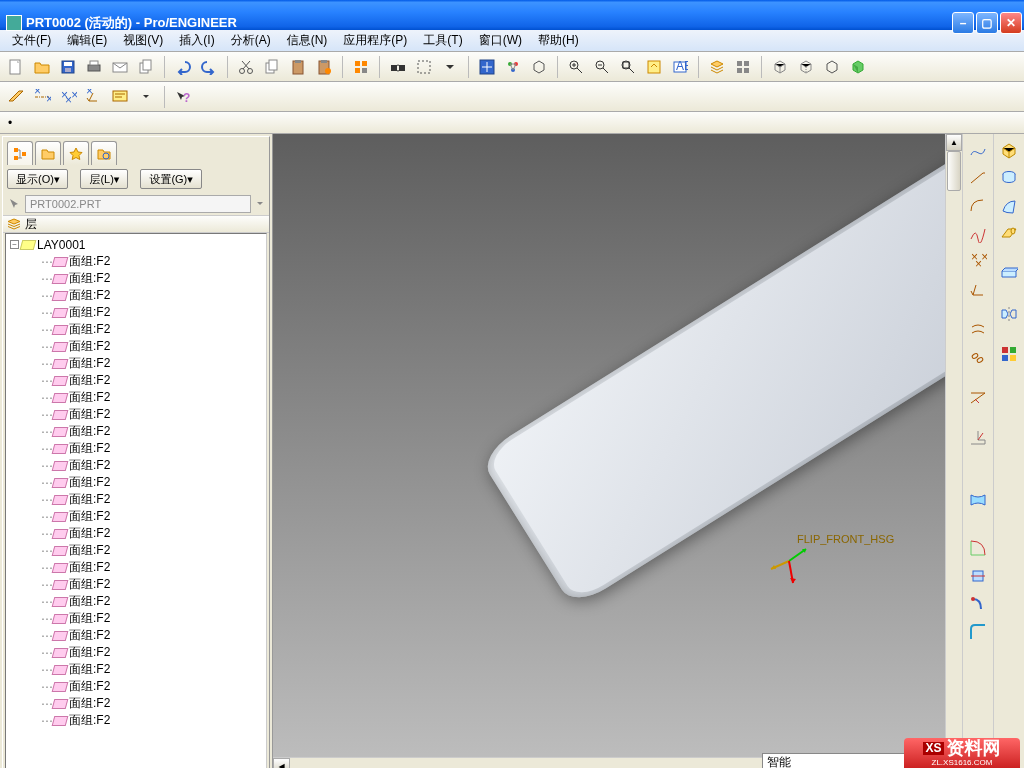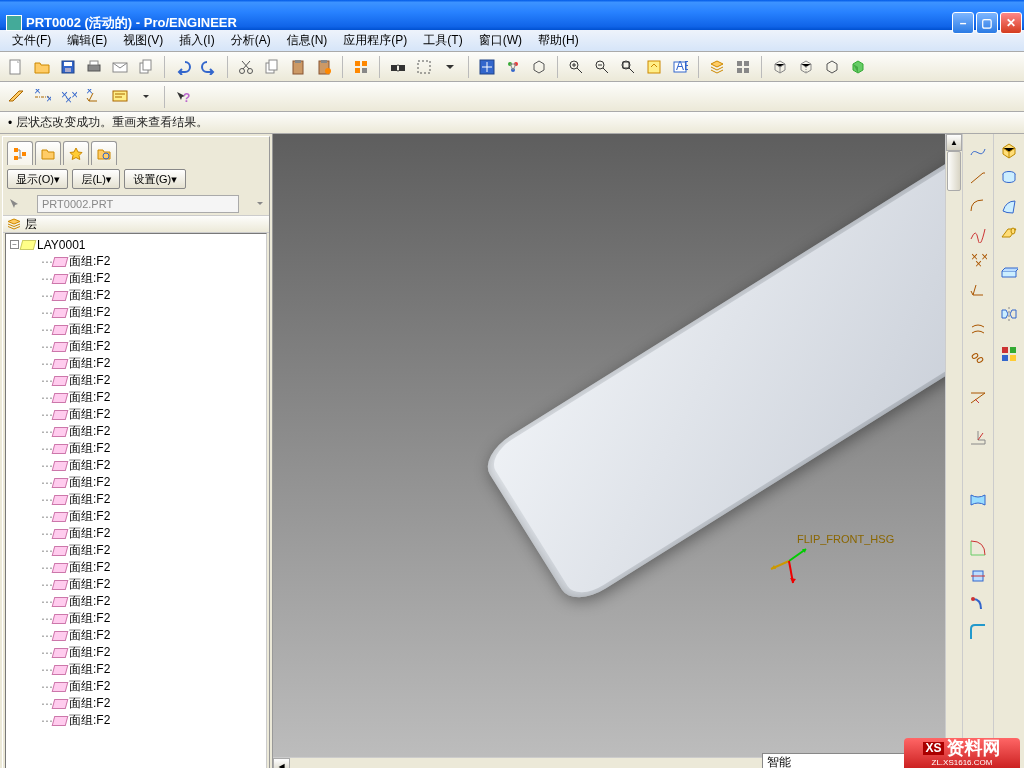--- a/index.html
+++ b/index.html
@@ -17,23 +17,23 @@
 .tbtn{width:24px;height:24px;display:flex;align-items:center;justify-content:center;border:1px solid transparent;border-radius:2px}
 .tsep{width:1px;height:22px;background:#bbb;margin:0 4px}
 .msgbar{height:22px;background:linear-gradient(to bottom,#fdfdfb,#ece9d8);border-bottom:1px solid #aaa;display:flex;align-items:center;padding:0 8px;font-size:12px;color:#222}
 .msgbar .bullet{color:#000;margin-right:4px}
 .main{display:flex;height:640px}
 .leftpanel{width:273px;background:#ece9d8;border-right:1px solid #999;display:flex;flex-direction:column}
 .leftinner{margin:2px;background:#ece9d8;border:1px solid #fff;border-right-color:#999;border-bottom-color:#999;flex:1;display:flex;flex-direction:column;min-height:0}
 .tabstrip{height:28px;display:flex;align-items:end;gap:2px;padding:2px 4px 0}
 .tab{width:26px;height:24px;background:linear-gradient(to bottom,#fff,#ece9d8);border:1px solid #999;border-bottom:none;border-radius:3px 3px 0 0;display:flex;align-items:center;justify-content:center}
 .tab.active{background:linear-gradient(to bottom,#fff,#f7f5ec)}
-.btnrow{display:flex;gap:4px;padding:4px}
+.btnrow{display:flex;gap:12px;padding:4px}
 .pbtn{height:20px;padding:0 8px;background:linear-gradient(to bottom,#fff,#e4e1d0);border:1px solid #888;border-radius:2px;font-size:11px;display:flex;align-items:center}
-.pathrow{display:flex;align-items:center;padding:2px 4px;gap:16px}
+.pathrow{display:flex;align-items:center;padding:2px 4px;gap:4px}
 .pathinput{flex:1;height:18px;border:1px solid #aaa;background:#f5f5f5;padding:0 4px;font-size:11px;color:#888}
 .layerhdr{height:18px;background:linear-gradient(to bottom,#fdfdfb,#ece9d8);border:1px solid #ccc;border-left:none;border-right:none;display:flex;align-items:center;padding:0 4px;gap:4px}
 .tree{flex:1;background:#fff;border:1px inset #ccc;margin:0 2px 2px;overflow-y:scroll;overflow-x:hidden;padding:2px 0}
 .tnode{display:flex;align-items:center;height:17px;padding-left:4px;gap:2px;font-size:11px}
 .tnode .exp{width:9px;height:9px;border:1px solid #888;display:flex;align-items:center;justify-content:center;font-size:8px;line-height:1;color:#555;background:#fff}
 .tnode .spacer{width:9px}
 .licon{width:14px;height:10px;background:#fce;border:1px solid #c7a;transform:skewX(-15deg)}
 .licon.y{background:#ff8;border-color:#cc6}
 .viewport{flex:1;position:relative;background:linear-gradient(to bottom,#5e5e5e,#bfbfbf);overflow:hidden}
 .phone{position:absolute;left:340px;top:135px;width:380px;height:180px;background:linear-gradient(135deg,#e5e9ee,#b1b8c2);border-radius:22px;transform:rotate(-32deg) scaleX(1.72);box-shadow:inset 0 0 10px rgba(0,0,0,.25),0 4px 12px rgba(0,0,0,.4)}
@@ -321,21 +321,20 @@
   <div class="tbtn">
       <svg width="18" height="16">
         <path d="M3 3l4 8 1-3 3-1z" fill="#333"></path>
         <text x="9" y="13" font-size="11" fill="#b6c" font-weight="bold">?</text>
       </svg>
     </div>
 </div>
 
 <div class="msgbar">
   <span class="bullet">•</span>
-  <span>层状态改变成功。重画来查看结果。</span>
 </div>
 
 <div class="main">
 
   <div class="leftpanel">
     <div class="leftinner">
       <div class="tabstrip">
         <div class="tab active">
             <svg width="14" height="14">
               <rect x="1" y="1" width="4" height="4" fill="#f80"></rect>

